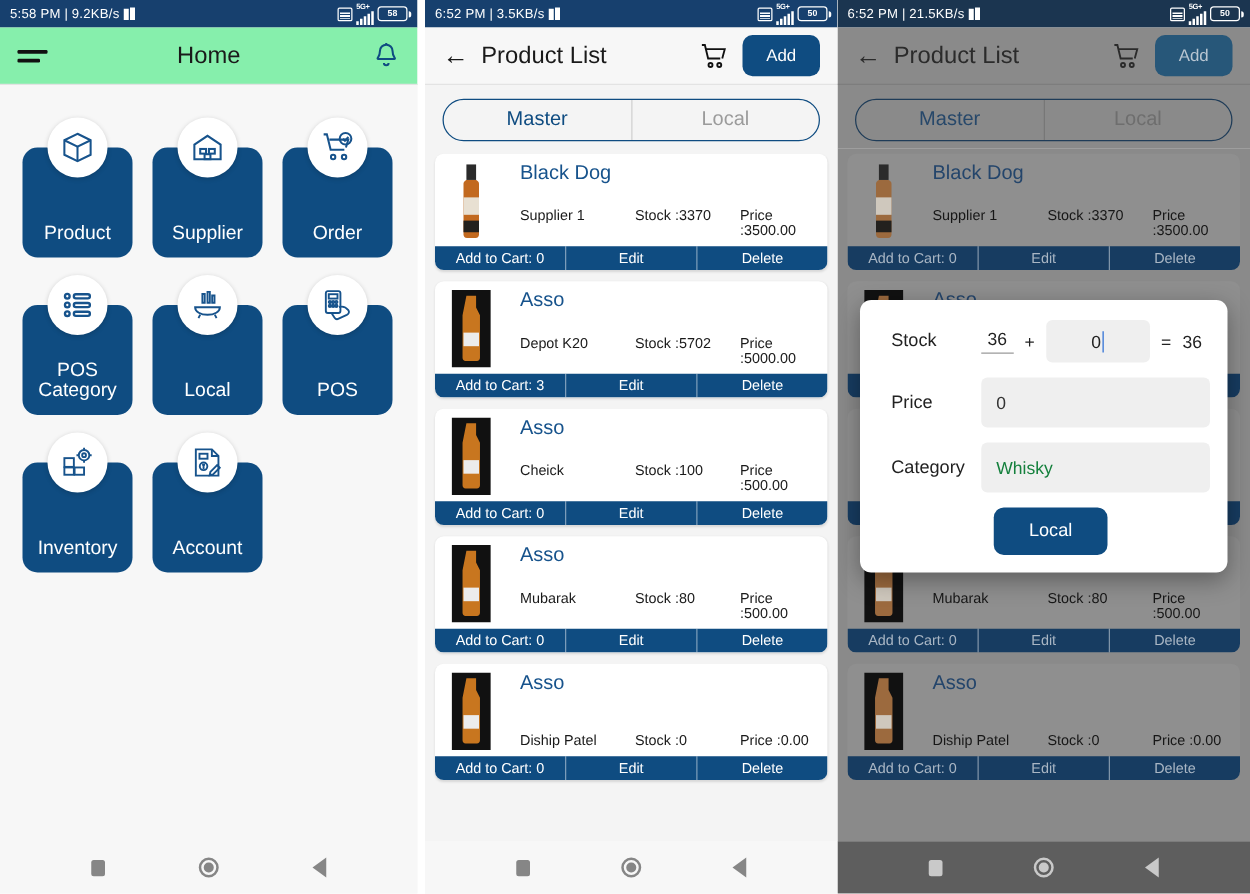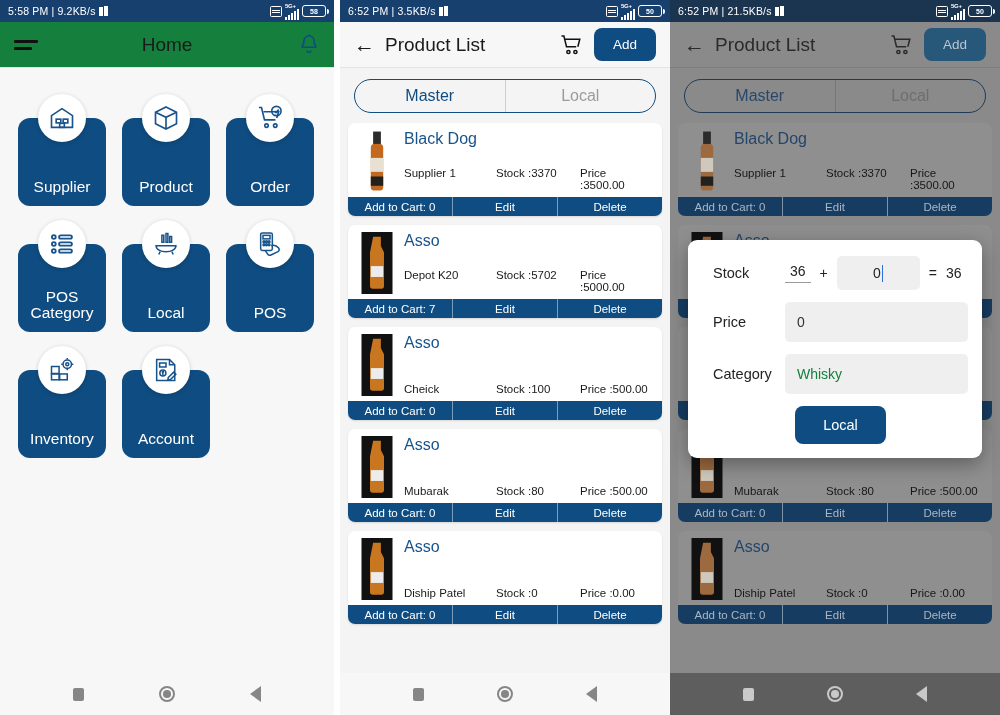--- a/index.html
+++ b/index.html
@@ -39,21 +39,21 @@
   .bars i:nth-child(1){height:3px}.bars i:nth-child(2){height:5px}
   .bars i:nth-child(3){height:7px}.bars i:nth-child(4){height:9px}.bars i:nth-child(5){height:11px}
   .batt { width: 24px; height: 12px; border: 1.3px solid #fff; border-radius: 3px; position: relative;
     display: flex; align-items: center; justify-content: center; }
   .batt:after { content:""; position:absolute; right:-4px; top:3px; width:2.5px; height:5px;
     background:#fff; border-radius: 0 2px 2px 0; }
   .batt span { font-size: 7px; font-weight: bold; line-height: 1; }
 
   
   .appbar {
-    height: 46px; background: #15803d; display: flex; align-items: center;
+    height: 46px; background: #86efac; display: flex; align-items: center;
     padding: 0 14px; flex: none; border-bottom: 1px solid #e3e3e3; position: relative;
   }
   .p2 .appbar, .p3 .appbar { background: #f7f7f7; }
   .p3 .appbar { background: #8a8a8a; border-bottom-color:#7d7d7d; }
   .appbar .title { font-size: 19px; color: #1a1a1a; font-weight: 400; }
   .p1 .appbar .title { position: absolute; left: 0; right: 0; text-align: center; }
   .p3 .appbar .title { color: #2b2b2b; }
 
   .hamburger { width: 24px; height: 16px; display: flex; flex-direction: column;
     justify-content: center; gap: 4px; cursor: pointer; }
@@ -98,21 +98,21 @@
   .seg .inactive { color: #9b9b9b; border-left: 1px solid #cfcfcf; }
   .p3 .seg .active { color: #27486a; }
   .p3 .seg .inactive { color: #6e6e6e; border-left-color:#777; }
 
   
   .list { flex: 1; overflow: hidden; padding: 4px 8px 0 8px; }
   .p3 .list { background: #8a8a8a; }
   .card { background: #fff; border-radius: 7px; margin-bottom: 9px; overflow: hidden;
     box-shadow: 0 1px 2px rgba(0,0,0,.12); }
   .p3 .card { background: #8f8f8f; box-shadow:none; }
-  .card-body { display: flex; padding: 6px 8px 4px 8px; height: 74px; }
+  .card-body { display: flex; padding: 6px 8px 4px 8px; height: 74px; gap: 12px; }
   .thumb { width: 42px; flex: none; display: flex; align-items: center; justify-content: center; }
   .thumb svg { width: 34px; height: 62px; }
   .card-main { flex: 1; display: flex; flex-direction: column; justify-content: space-between; padding-left: 6px; }
   .pname { font-size: 16px; color: #17538c; margin-top: 1px; }
   .p3 .pname { color: #24456b; }
   .meta { display: flex; font-size: 11.5px; color: #1a1a1a; padding-bottom: 2px; }
   .p3 .meta { color: #171717; }
   .meta .m-sup { width: 92px; }
   .meta .m-stock { width: 84px; }
   .meta .m-price { flex: 1; }
@@ -205,38 +205,38 @@
         </svg>
       </div>
     </div>
 
     <div class="gridwrap">
       <div class="grid">
 
         <div class="tile">
           <div class="bubble">
             <svg viewBox="0 0 24 24" fill="none" stroke="#17538c" stroke-width="1.4">
+              <path d="M12 2.6 21 7v10l-9 4.4L3 17V7z"></path>
+                <path d="M3 7l9 4.4L21 7"></path>
+                <path d="M12 11.4v10"></path>
+            </svg>
+          </div>
+          <div class="label">Product</div>
+        </div>
+
+        <div class="tile">
+          <div class="bubble">
+            <svg viewBox="0 0 24 24" fill="none" stroke="#17538c" stroke-width="1.4">
               <path d="M3 10 12 4l9 6v10H3z"></path>
                 <rect x="7" y="13" width="4" height="3.2"></rect>
               <rect x="13" y="13" width="4" height="3.2"></rect>
                 <rect x="10" y="16.6" width="4" height="3.4"></rect>
             </svg>
           </div>
           <div class="label">Supplier</div>
-        </div>
-
-        <div class="tile">
-          <div class="bubble">
-            <svg viewBox="0 0 24 24" fill="none" stroke="#17538c" stroke-width="1.4">
-              <path d="M12 2.6 21 7v10l-9 4.4L3 17V7z"></path>
-                <path d="M3 7l9 4.4L21 7"></path>
-                <path d="M12 11.4v10"></path>
-            </svg>
-          </div>
-          <div class="label">Product</div>
         </div>
 
         <div class="tile">
           <div class="bubble">
             <svg viewBox="0 0 24 24" fill="none" stroke="#17538c" stroke-width="1.4">
               <path d="M2.5 3h2.2l2.6 10.6h9.4"></path>
                 <path d="M6.4 6.6h13L17.8 12"></path>
               <circle cx="9" cy="18.5" r="1.5"></circle>
                 <circle cx="16.5" cy="18.5" r="1.5"></circle>
               <circle cx="17.5" cy="6" r="4"></circle>
@@ -415,21 +415,21 @@
           <div class="card-main">
             <div class="pname">Asso</div>
             <div class="meta">
               <span class="m-sup">Depot K20</span>
               <span class="m-stock">Stock :5702</span>
               <span class="m-price">Price :5000.00</span>
             </div>
           </div>
         </div>
         <div class="actions">
-          <div>Add to Cart: 7</div>
+          <div>Add to Cart: 3</div>
           <div>Edit</div>
           <div>Delete</div>
         </div>
       </div>
 
       <div class="card">
         <div class="card-body">
           <div class="thumb">
             <svg viewBox="0 0 20 40">
                 <rect x="0" y="0" width="20" height="40" fill="#111"></rect>

